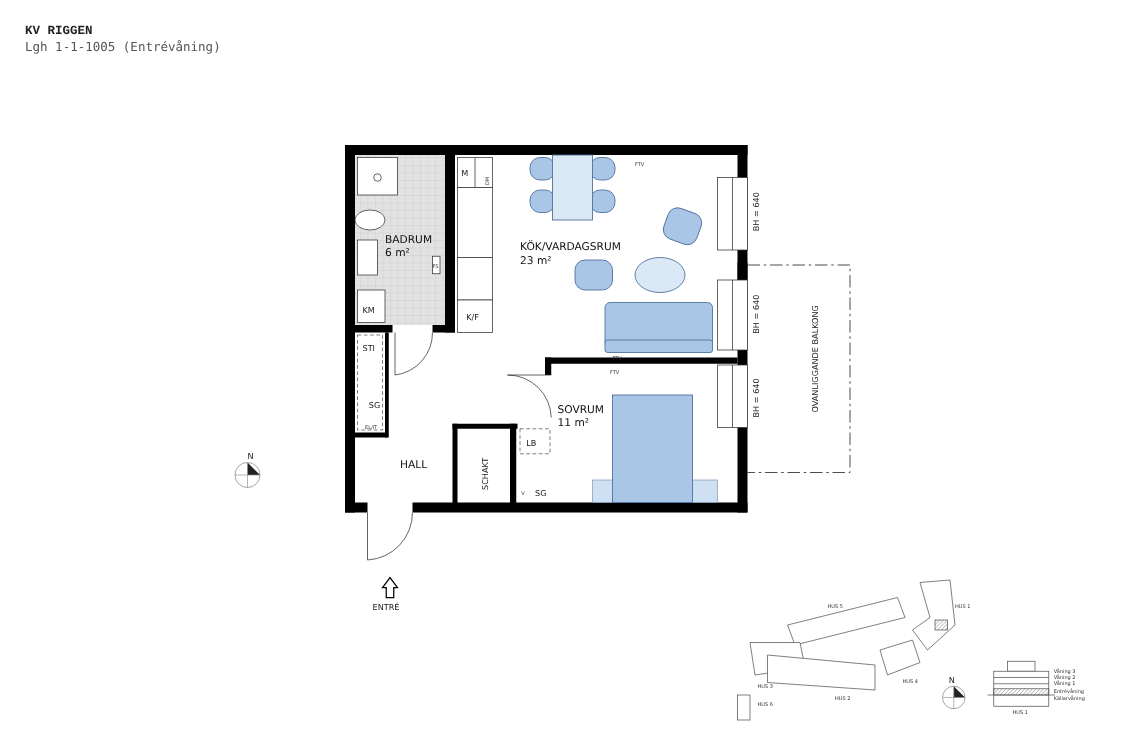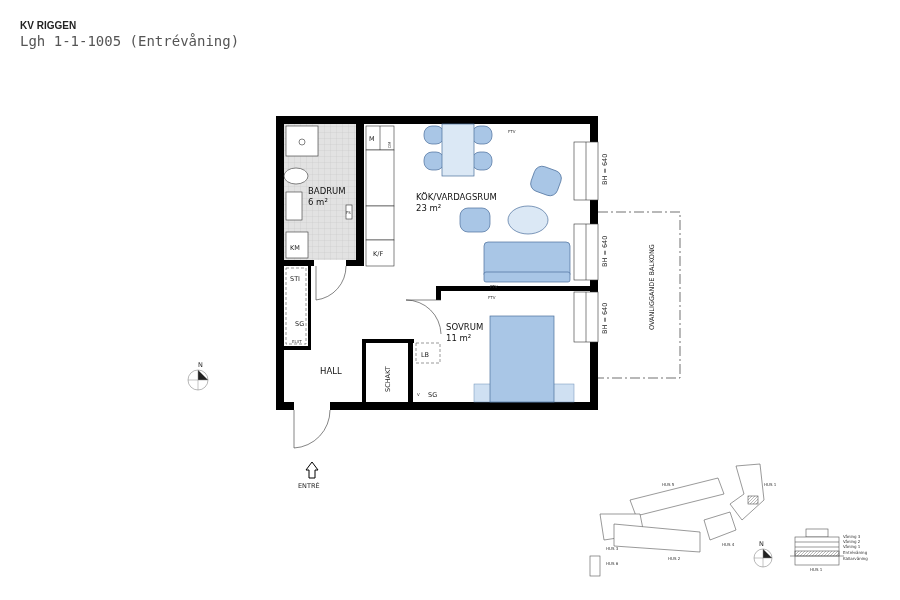--- a/index.html
+++ b/index.html
@@ -1,18 +1,18 @@
 <!DOCTYPE html>
 <html><head>
 <meta charset="utf-8">
 <style>
   html, body { margin:0; padding:0; background:#fff; }
   body { width:900px; height:600px; position:relative; overflow:hidden; font-family:"DejaVu Sans", sans-serif; }
-  .hdr-title { position:absolute; left:20px; top:20px; font-family:Liberation Sans, sans-serif; font-size:10px; font-weight:bold; color:#222;text-align:right; }
-  .hdr-sub { position:absolute; left:20px; top:33px; font-family:"DejaVu Sans Mono", monospace; font-size:14px; color:#555; }
+  .hdr-title { position:absolute; left:20px; top:20px; font-family:Liberation Mono, monospace; font-size:10px; font-weight:bold; color:#222;text-align:right; }
+  .hdr-sub { position:absolute; left:20px; top:33px; font-family:"DejaVu Sans Mono", monospace; font-size:10px; color:#555; }
   svg text { font-family:"DejaVu Sans", sans-serif; }
   .lbl { font-size:8.5px; fill:#111; }
   .sm { font-size:6.5px; fill:#222; }
   .xs { font-size:4px; fill:#333; }
 </style>
 </head>
 <body>
 
 <div class="hdr-title">KV RIGGEN</div>
 <div class="hdr-sub">Lgh 1-1-1005 (Entrévåning)</div>

